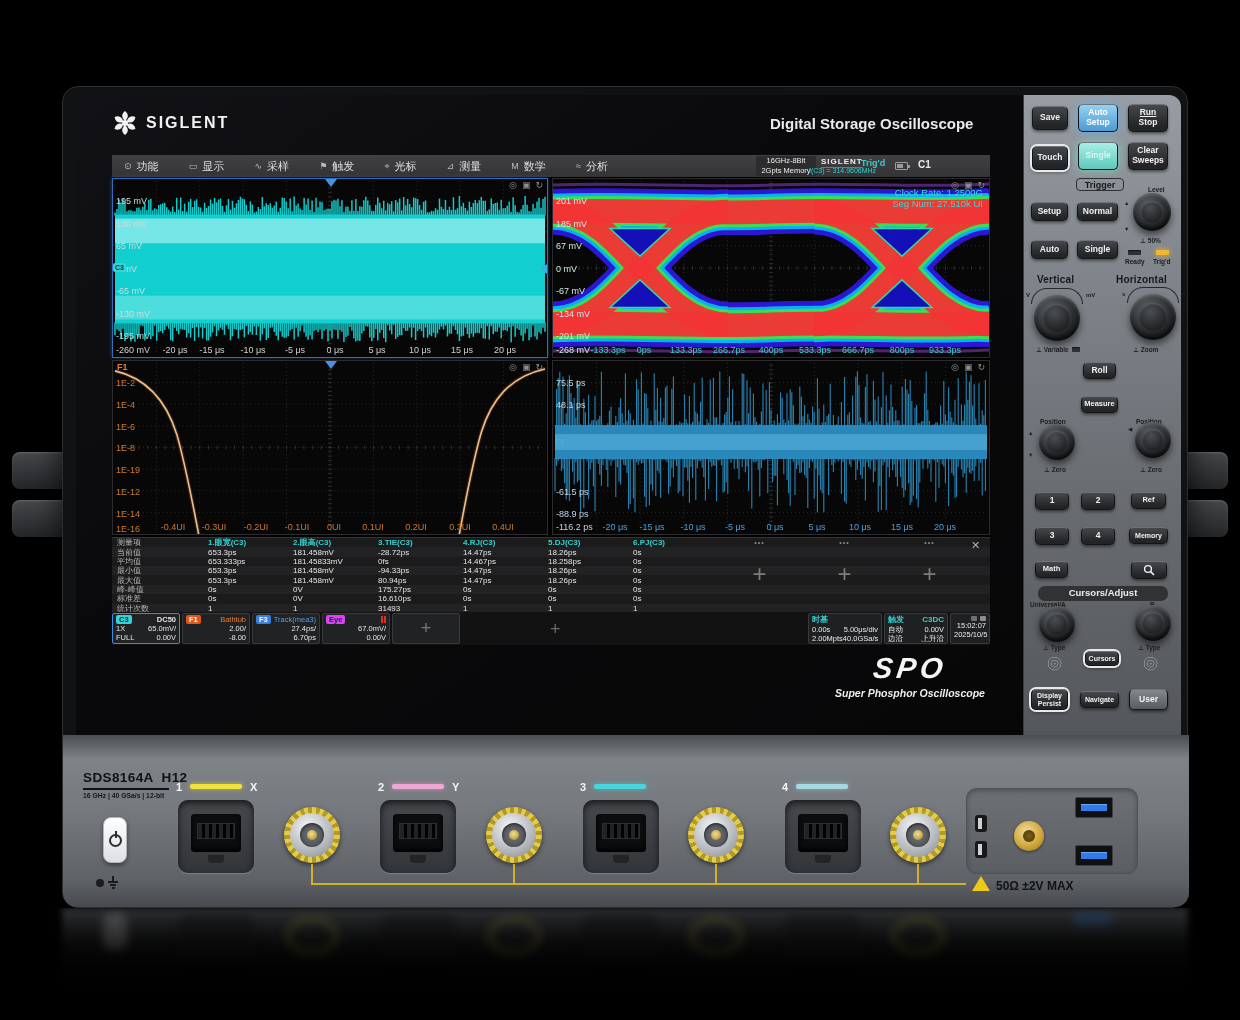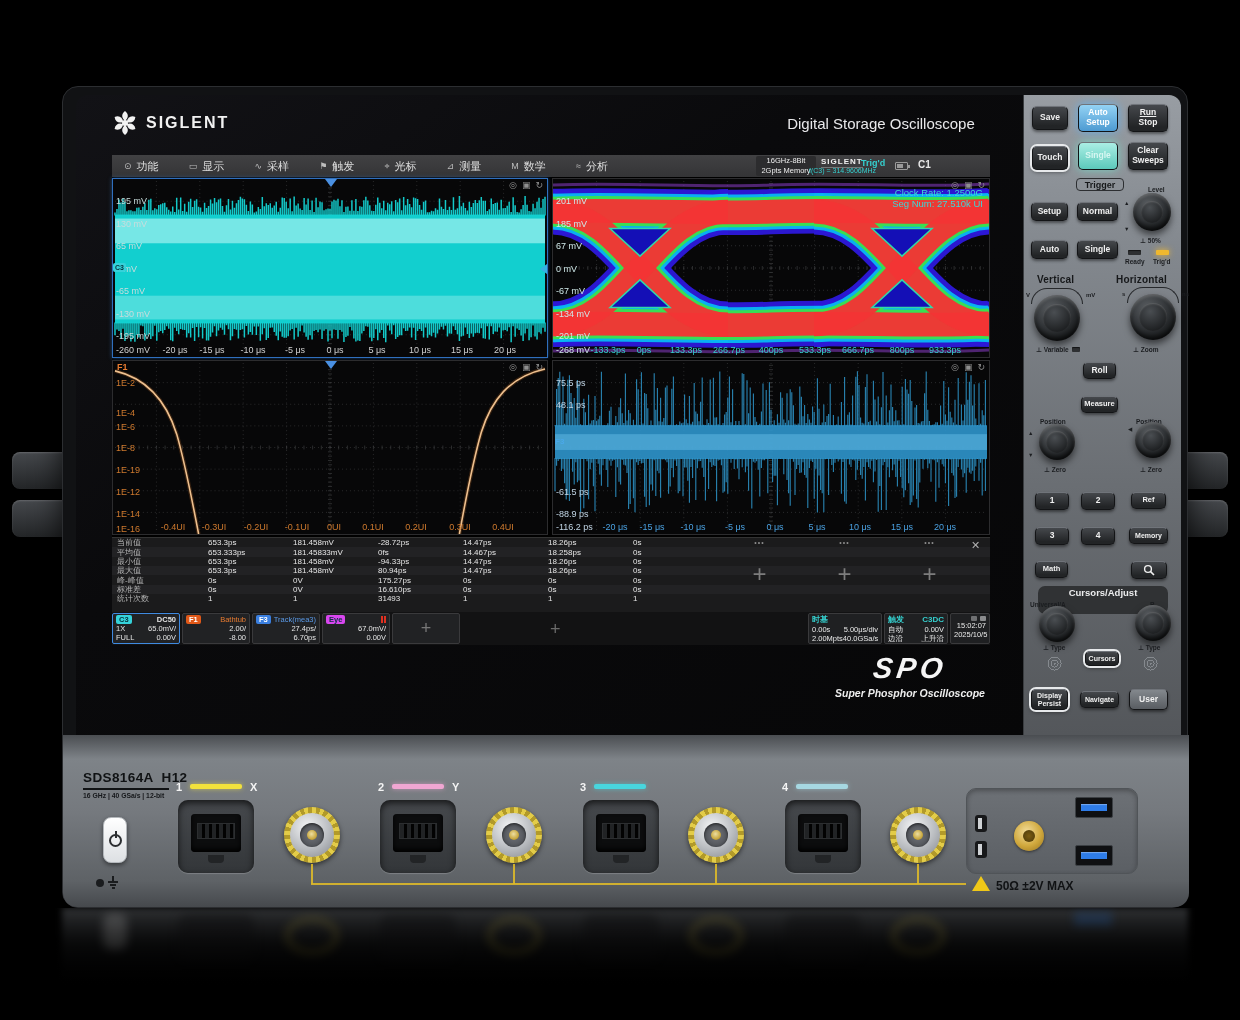--- a/index.html
+++ b/index.html
@@ -98,21 +98,21 @@
       <path d="M13 1 C17 4 16.5 8 13 11 C9.5 8 9 4 13 1" transform="rotate(0 13 13)"></path>
       <path d="M13 1 C17 4 16.5 8 13 11 C9.5 8 9 4 13 1" transform="rotate(60 13 13)"></path>
       <path d="M13 1 C17 4 16.5 8 13 11 C9.5 8 9 4 13 1" transform="rotate(120 13 13)"></path>
       <path d="M13 1 C17 4 16.5 8 13 11 C9.5 8 9 4 13 1" transform="rotate(180 13 13)"></path>
       <path d="M13 1 C17 4 16.5 8 13 11 C9.5 8 9 4 13 1" transform="rotate(240 13 13)"></path>
       <path d="M13 1 C17 4 16.5 8 13 11 C9.5 8 9 4 13 1" transform="rotate(300 13 13)"></path>
     </g>
   </svg>
   <span style="color:#f2f2f2;font-size:16px;font-weight:bold;letter-spacing:2px">SIGLENT</span>
 </div>
-<div class="a" style="left:770px;top:115px;width:222px;color:#e9e9eb;font-size:15px;font-weight:normal;text-align:center">Digital Storage Oscilloscope</div>
+<div class="a" style="left:770px;top:115px;width:222px;color:#e9e9eb;font-size:15px;font-weight:bold;text-align:left">Digital Storage Oscilloscope</div>
 
 <div class="a" style="left:830px;top:652px;width:160px;text-align:center">
   <div style="color:#f5f5f5;font-size:29px;font-weight:bold;font-style:italic;letter-spacing:4px;transform:skewX(-8deg)">SPO</div>
   <div style="color:#eeeeee;font-size:10.5px;font-weight:bold;font-style:italic;margin-top:2px">Super Phosphor Oscilloscope</div>
 </div>
 
 <div class="screen">
 
   <div class="menubar">
     <div style="display:flex;width:508px;justify-content:space-between;padding:0 6px">
@@ -572,21 +572,21 @@
         <line x1="216" y1="161.875" x2="220" y2="161.875" stroke="#3d3e40" stroke-width="0.7"></line>
         <line x1="216" y1="166.25" x2="220" y2="166.25" stroke="#3d3e40" stroke-width="0.7"></line>
         <line x1="216" y1="170.625" x2="220" y2="170.625" stroke="#3d3e40" stroke-width="0.7"></line>
         <path d="M2 10 C36 18,54 42,64 74 C72 102,79 138,86 175" stroke="#a05a20" stroke-width="4" fill="none" opacity="0.3"></path>
         <path d="M434 8 C398 16,380 40,370 72 C362 100,355 136,348 175" stroke="#a05a20" stroke-width="4" fill="none" opacity="0.3"></path>
         <path d="M2 10 C36 18,54 42,64 74 C72 102,79 138,86 175" stroke="#eec08e" stroke-width="1.6" fill="none"></path>
         <path d="M434 8 C398 16,380 40,370 72 C362 100,355 136,348 175" stroke="#eec08e" stroke-width="1.6" fill="none"></path>
       </svg>
     <span class="chtag" style="left:2px;top:2px;color:#e87b30;background:transparent;font-size:9px">F1</span>
     <span class="yl" style="top:22px;color:#cf7a2e">1E-2</span>
-    <span class="yl" style="top:52px;color:#cf7a2e">1E-4</span>
+    <span class="yl" style="top:44px;color:#cf7a2e">1E-4</span>
     <span class="yl" style="top:66px;color:#cf7a2e">1E-6</span>
     <span class="yl" style="top:87px;color:#cf7a2e">1E-8</span>
     <span class="yl" style="top:109px;color:#cf7a2e">1E-19</span>
     <span class="yl" style="top:131px;color:#cf7a2e">1E-12</span>
     <span class="yl" style="top:153px;color:#cf7a2e">1E-14</span>
     <span class="yl" style="top:168px;color:#cf7a2e">1E-16</span>
     <span class="xl" style="left:60px;color:#cf7a2e">-0.4UI</span>
     <span class="xl" style="left:101px;color:#cf7a2e">-0.3UI</span>
     <span class="xl" style="left:143px;color:#cf7a2e">-0.2UI</span>
     <span class="xl" style="left:184px;color:#cf7a2e">-0.1UI</span>
@@ -730,20 +730,29 @@
     <span class="chtag" style="left:0;top:76px;color:#4aa8e8;background:transparent;font-size:8px">F3</span>
     <div class="cicons">
         <span>◎</span>
         <span>▣</span>
         <span>↻</span>
       </div>
   </div>
 
   <div class="mtable">
     <div class="trow">
+      <div class="tc rh">测量项</div>
+      <div class="tc vc hd">1.眼宽(C3)</div>
+      <div class="tc vc hd">2.眼高(C3)</div>
+      <div class="tc vc hd">3.TIE(C3)</div>
+      <div class="tc vc hd">4.RJ(C3)</div>
+      <div class="tc vc hd">5.DJ(C3)</div>
+      <div class="tc vc hd">6.PJ(C3)</div>
+    </div>
+    <div class="trow">
       <div class="tc rh">当前值</div>
       <div class="tc vc">653.3ps</div>
       <div class="tc vc">181.458mV</div>
       <div class="tc vc">-28.72ps</div>
       <div class="tc vc">14.47ps</div>
       <div class="tc vc">18.26ps</div>
       <div class="tc vc">0s</div>
     </div>
     <div class="trow">
       <div class="tc rh">平均值</div>
@@ -1015,21 +1024,21 @@
 <div class="key" style="left:1035px;top:561px;width:33px;height:17px">
     <span style="font-size:7.5px">Math</span>
   </div>
 <div class="key" style="left:1131px;top:561px;width:36px;height:18px">
   <svg width="12" height="12" viewBox="0 0 12 12">
       <circle cx="5" cy="5" r="3.4" fill="none" stroke="#f0f0f0" stroke-width="1.4"></circle>
       <line x1="7.6" y1="7.6" x2="11" y2="11" stroke="#f0f0f0" stroke-width="1.6"></line>
     </svg>
 </div>
 
-<div class="darkbar" style="left:1038px;top:586px;width:130px;height:28px;font-size:9.5px;line-height:14px"><span>Cursors/Adjust</span></div>
+<div class="darkbar" style="left:1038px;top:586px;width:130px;height:15px;font-size:9.5px;line-height:14px"><span>Cursors/Adjust</span></div>
 <span class="tl7" style="left:1030px;top:601px">Universal/A</span>
 <span class="tl7" style="left:1150px;top:601px">B</span>
 <div class="knob" style="left:1039px;top:606px;width:36px;height:36px"></div>
 <div class="knob" style="left:1135px;top:605px;width:36px;height:36px"></div>
 <span class="tl7" style="left:1043px;top:644px"><i style="font-style:normal">⊥</i> <span>Type</span></span>
 <span class="tl7" style="left:1138px;top:644px"><i style="font-style:normal">⊥</i> <span>Type</span></span>
 <div class="swirl" style="left:1047px;top:656px"></div>
 <div class="swirl" style="left:1143px;top:656px"></div>
 <div class="key outline" style="left:1085px;top:651px;width:34px;height:15px">
     <span style="font-size:7px">Cursors</span>

